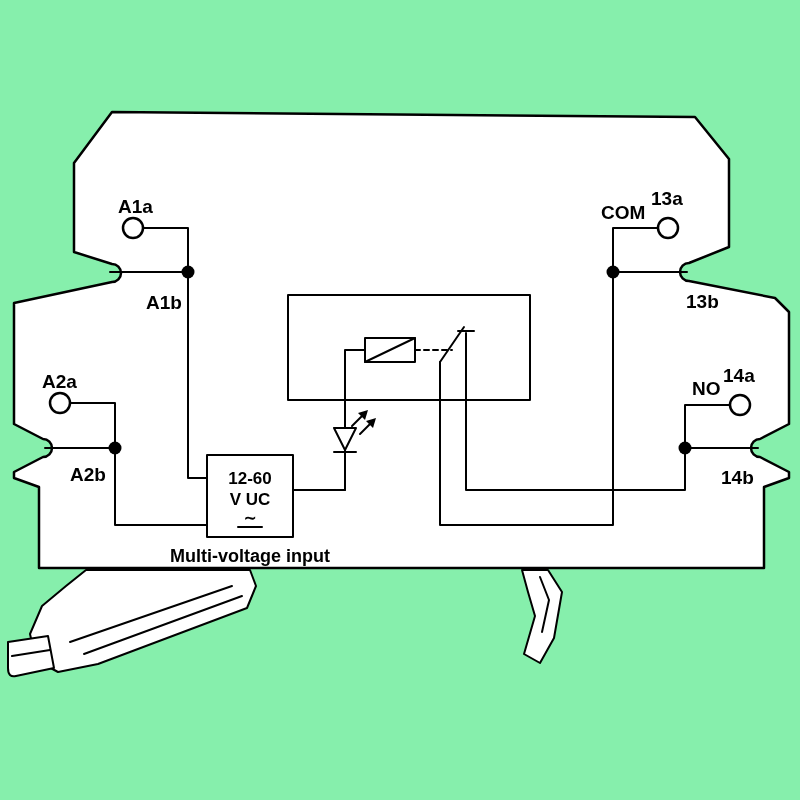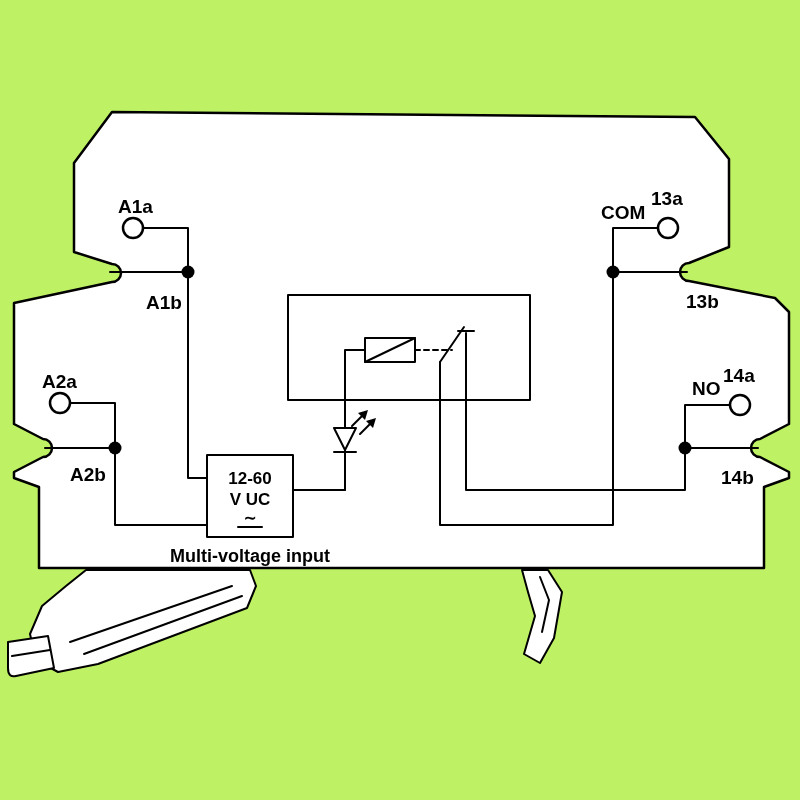--- a/index.html
+++ b/index.html
@@ -4,21 +4,21 @@
 <style>
   html, body {
     margin: 0;
     padding: 0;
     background: #ffffff;
   }
   .stage {
     width: 800px;
     height: 800px;
     position: relative;
-    background: #bef264;
+    background: #86efac;
     overflow: hidden;
     text-align: right;
   }
   svg { display: block; }
   text {
     font-family: "Liberation Sans", "DejaVu Sans", sans-serif;
     font-weight: bold;
     fill: #000000;
   }
   .lbl     { font-size: 19px; }

